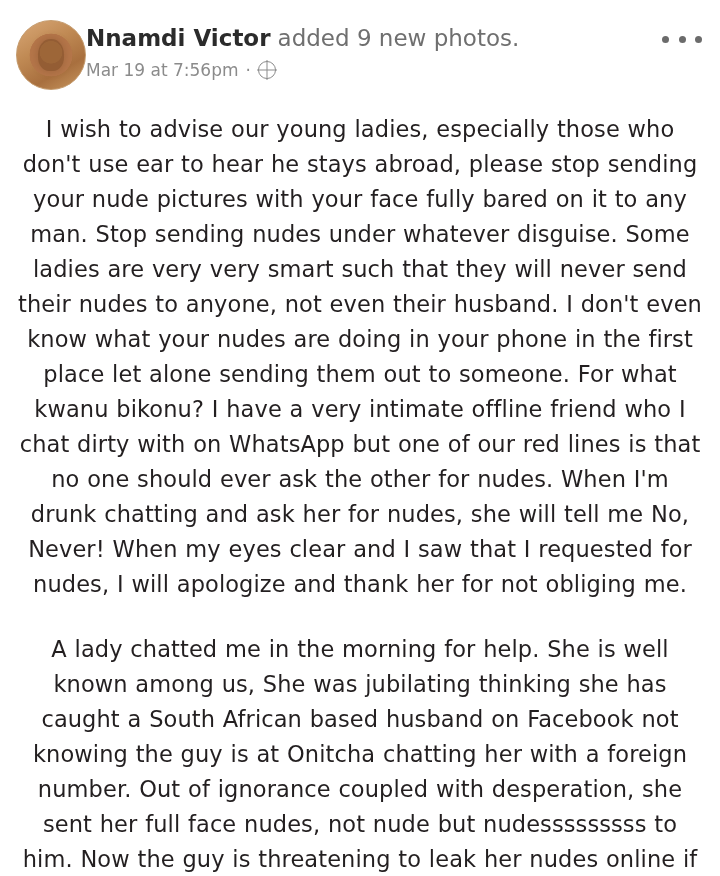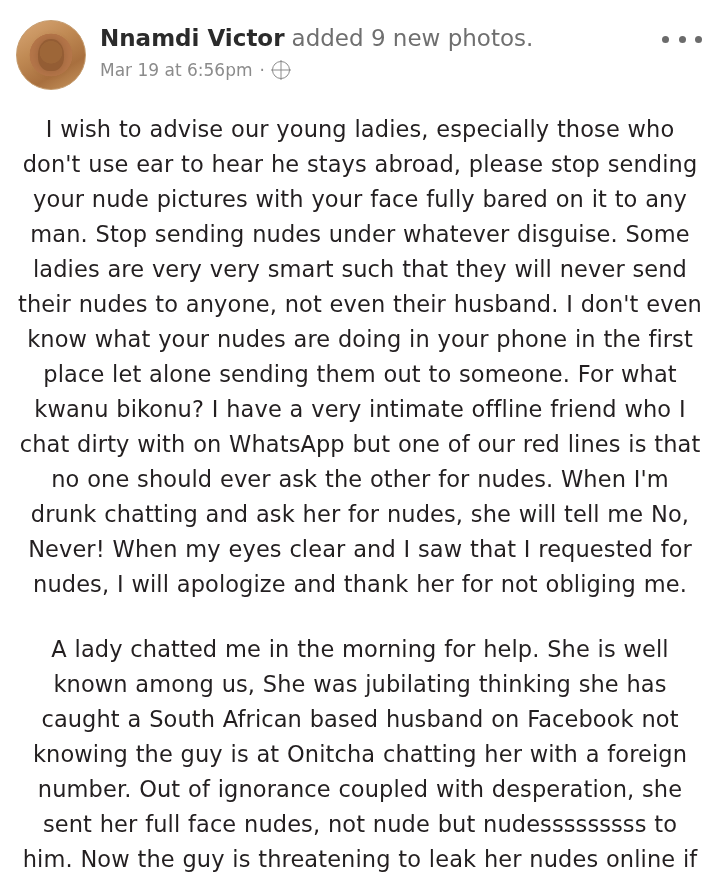--- a/index.html
+++ b/index.html
@@ -52,21 +52,20 @@
     left: 21px;
     top: 18px;
     width: 26px;
     height: 32px;
     border-radius: 48% 48% 42% 42%;
     background: rgba(120, 72, 34, 0.55);
     box-shadow: 0 0 6px 2px rgba(120,72,34,0.25);
   }
 
   .header-text {
-    margin-left: 14px;
     padding-top: 6px;
     flex: 1 1 auto;
     min-width: 0;
   }
 
   .line1 {
     font-size: 23px;
     line-height: 28px;
     color: #4b4b4b;
     white-space: nowrap;
@@ -166,21 +165,21 @@
 
   <div class="post-header">
 
     <div class="avatar"></div>
 
     <div class="header-text">
       <div class="line1">
         <span class="author">Nnamdi Victor</span><span class="action">added 9 new photos.</span>
       </div>
       <div class="line2">
-        <span>Mar 19 at 6:56pm</span>
+        <span>Mar 19 at 7:56pm</span>
         <span class="dot-sep">·</span>
         <span class="globe"></span>
       </div>
     </div>
 
     <div class="more-btn">
       <i></i>
       <i></i>
       <i></i>
     </div>

